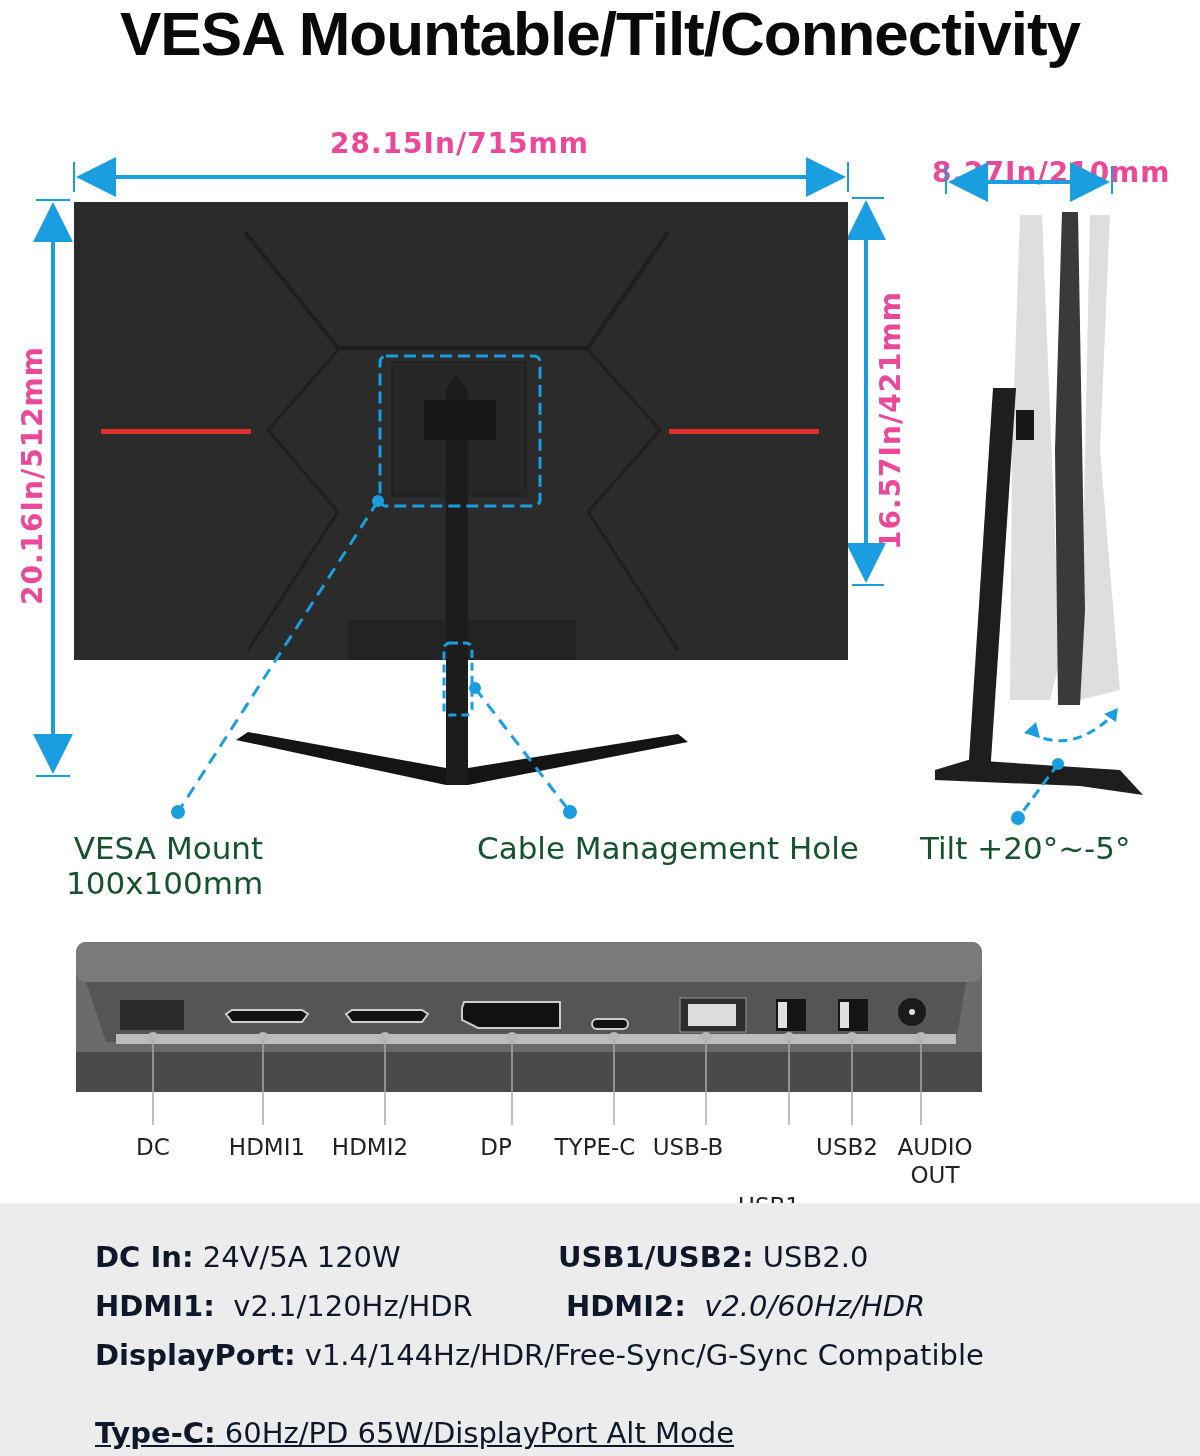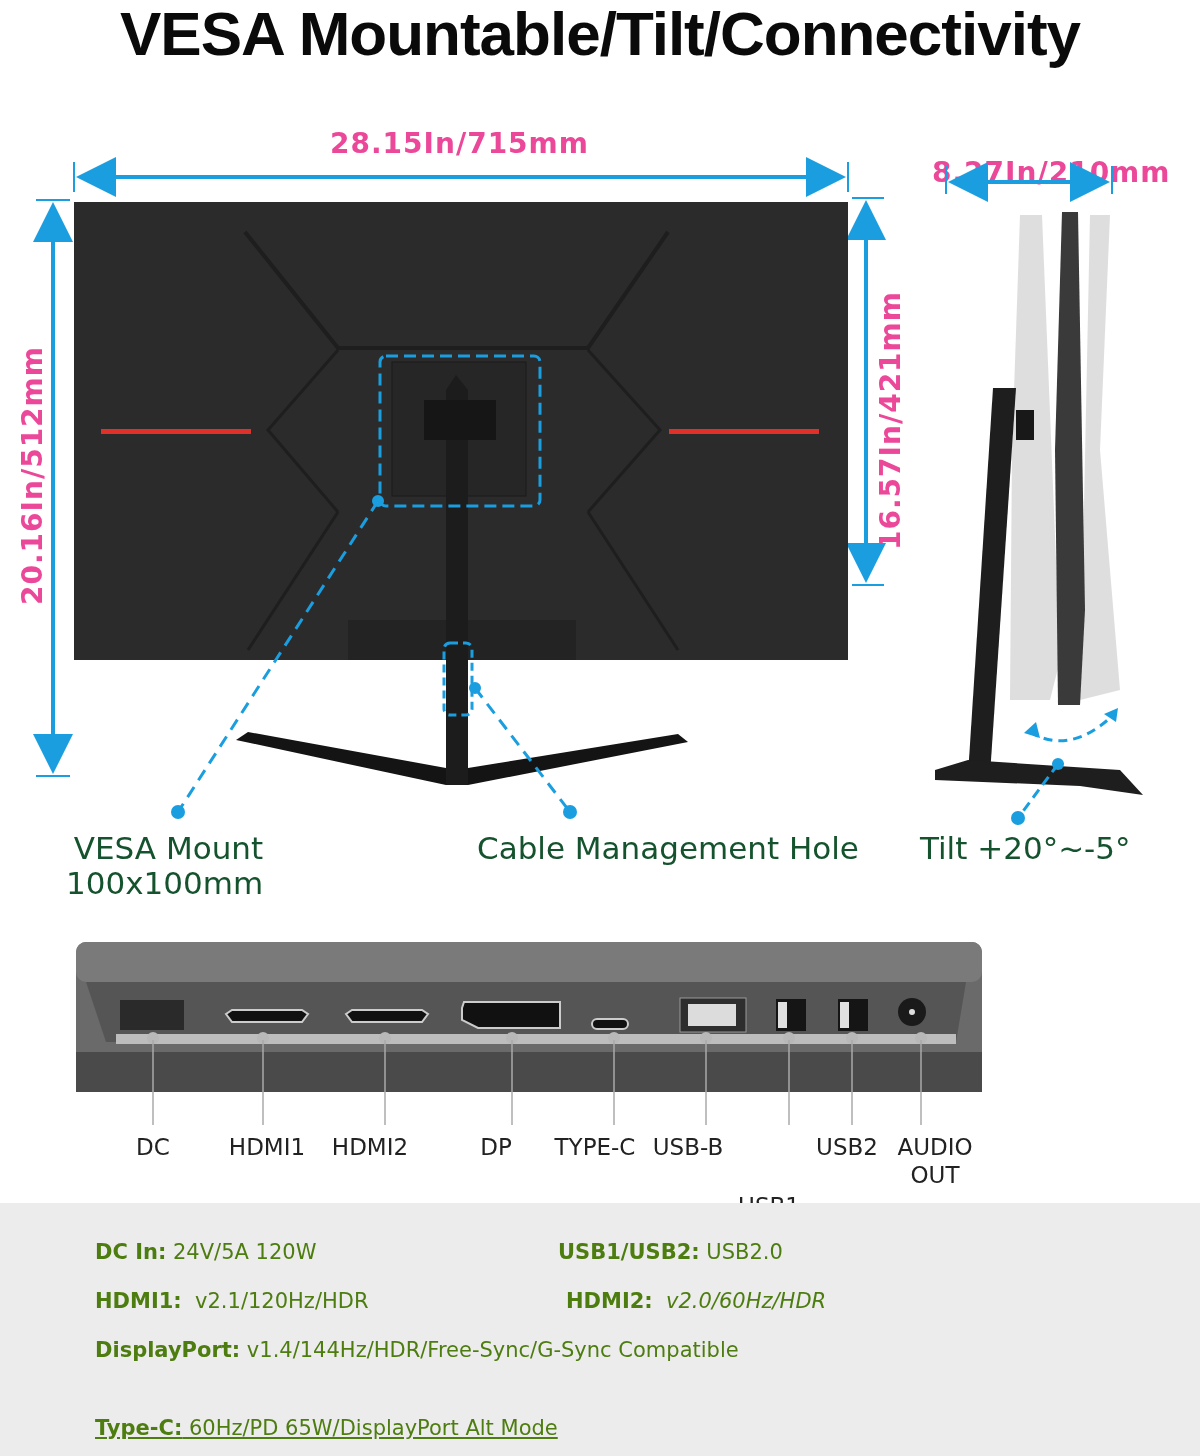--- a/index.html
+++ b/index.html
@@ -4,21 +4,21 @@
 <style>
   html, body { margin:0; padding:0; background:#ffffff; }
   body { width:1200px; height:1456px; position:relative; overflow:hidden; font-family:"DejaVu Sans", sans-serif; }
   .abs { position:absolute; }
   .title { left:0; top:0; width:1200px; text-align:center; font-family:"Liberation Sans", sans-serif; font-weight:bold; font-size:62px; letter-spacing:-1px; color:#0a0a0a; line-height:72px; top:-2px; }
   .dim { color:#ec4899; font-family:"DejaVu Sans", sans-serif; font-weight:bold; font-size:28px; letter-spacing:1px; }
   .dimv { writing-mode:vertical-rl; transform:rotate(180deg); }
   .callout { font-family:"DejaVu Sans", sans-serif; font-size:31px; color:#14532d; line-height:35px;text-align:right; }
   .port-label { font-family:"DejaVu Sans", sans-serif; font-size:23px; color:#222; text-align:center; line-height:28px; }
   .spec-band { left:0; top:1203px; width:1200px; height:253px; background:#ececec; }
-  .spec { font-family:"DejaVu Sans", sans-serif; font-size:21px; color:#4d7c0f; white-space:nowrap; }
+  .spec { font-family:"DejaVu Sans", sans-serif; font-size:29px; color:#0f172a; white-space:nowrap; }
   .spec b { font-weight:bold; }
 </style>
 </head>
 <body>
 
 <div class="abs title">VESA Mountable/Tilt/Connectivity</div>
 
 <div class="abs dim" style="left:330px;top:127px;">28.15In/715mm</div>
 <div class="abs dim" style="left:932px;top:127px;margin-top:29px;">8.27In/210mm</div>
 <div class="abs dim dimv" style="left:16px;top:355px;height:250px;">20.16In/512mm</div>

